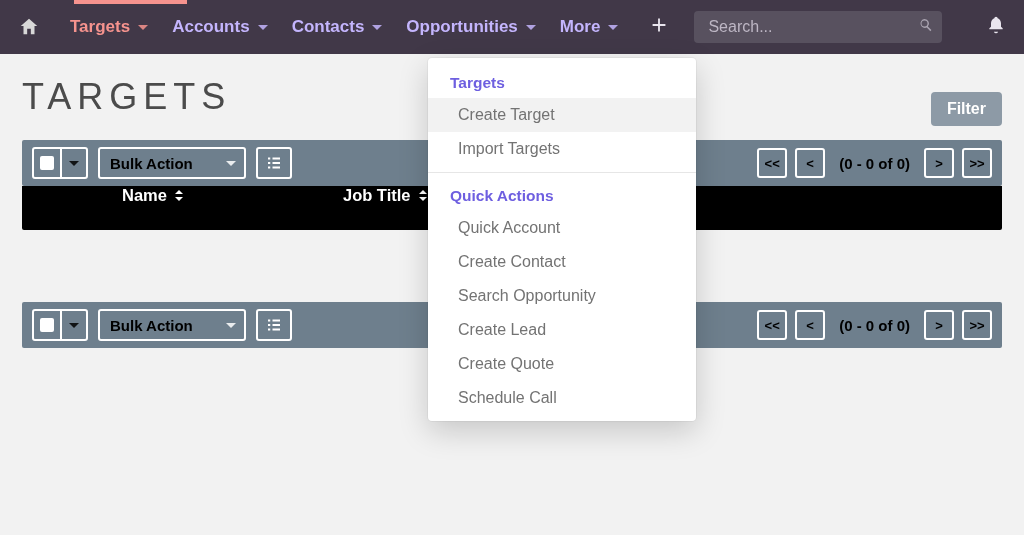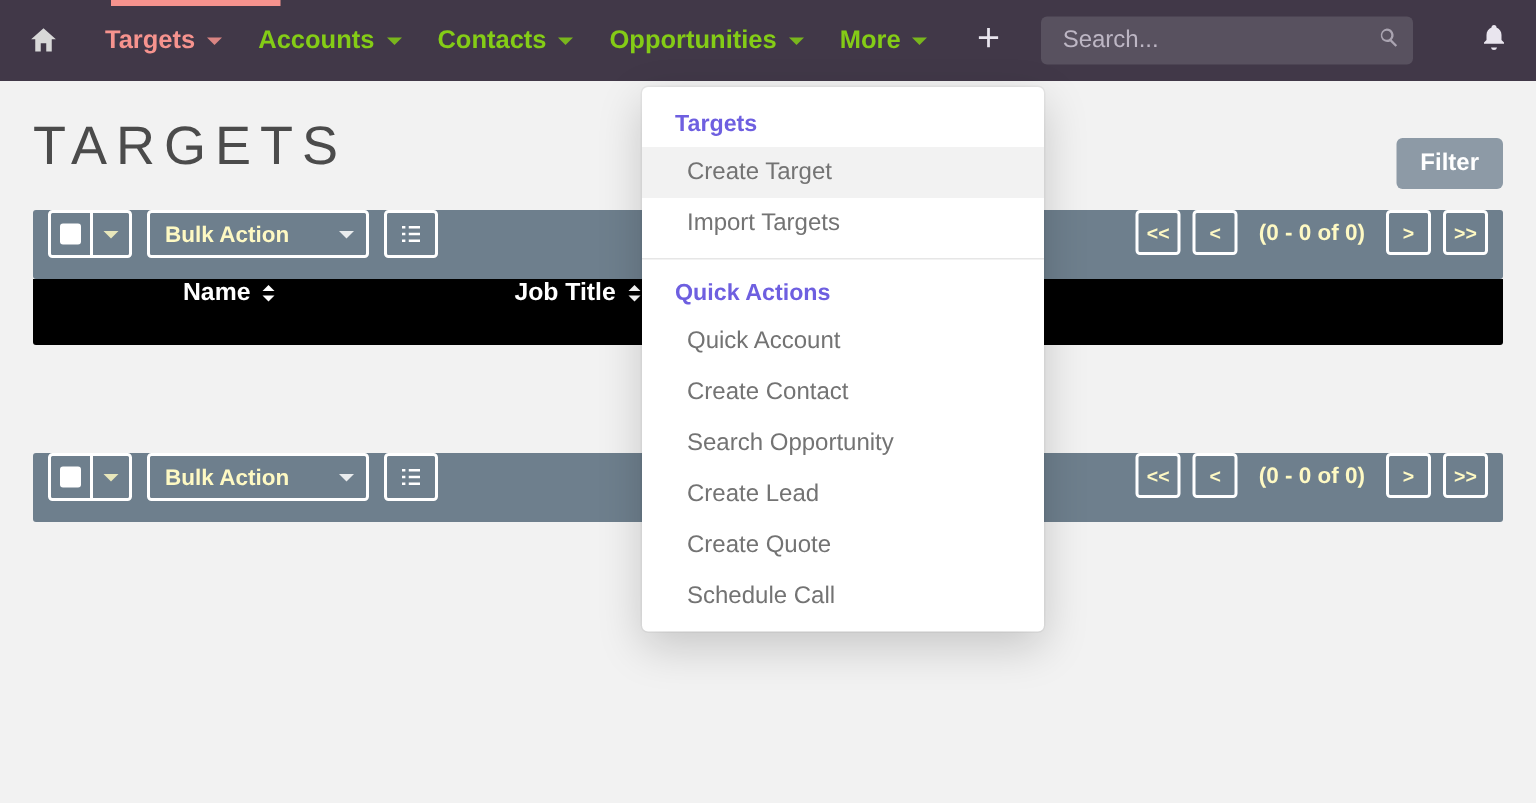--- a/index.html
+++ b/index.html
@@ -25,21 +25,21 @@
   .home-btn { color:#d8d8d8; cursor:pointer; display:flex; }
   .active-indicator {
     position:absolute; top:0; left:74px; width:113px; height:4px;
     background:#f6938e;
   }
   .nav-items { display:flex; align-items:center; gap:4px; margin-left:14px; }
   .nav-item {
     display:flex; align-items:center;
     padding:6px 10px; cursor:pointer;
     font-size:17px; font-weight:600;
-    color:#84cc16; gap:8px;
+    color:#c4b5fd; gap:8px;
   }
   .nav-item.active { color:#f6938e; }
   .caret-down {
     width:0;height:0;border-left:5px solid transparent;border-right:5px solid transparent;
     border-top:5px solid currentColor; opacity:.85;
   }
   .plus-btn { margin-left:10px; color:#e9e5ee; cursor:pointer; padding:4px; }
   .search-wrap {
     margin-left:14px; width:248px; height:32px;
     background:#58515f; border-radius:4px;
@@ -69,23 +69,23 @@
     background:#8d9aa6; color:#fff; border:0;
     padding:8px 16px; font-size:16px; font-weight:600;
     border-radius:4px; cursor:pointer;margin-top:24px;
   }
 
   
   .toolbar {
     background:#6e7f8d;
     height:46px;
     border-radius:2px;
-    display:flex; align-items:flex-start;
+    display:flex; align-items:center;
     padding:0 10px; gap:10px;
-    color:#fef9c3;
+    color:#000000;
   }
   .checkbox-split {
     display:flex; align-items:center;
     border:2px solid #fff; border-radius:3px; height:32px;
   }
   .checkbox-box {
     width:28px; display:flex; align-items:center; justify-content:center;
     border-right:2px solid #fff; height:100%;
   }
   .checkbox-inner { width:14px; height:14px; background:#fff; border-radius:2px;}

